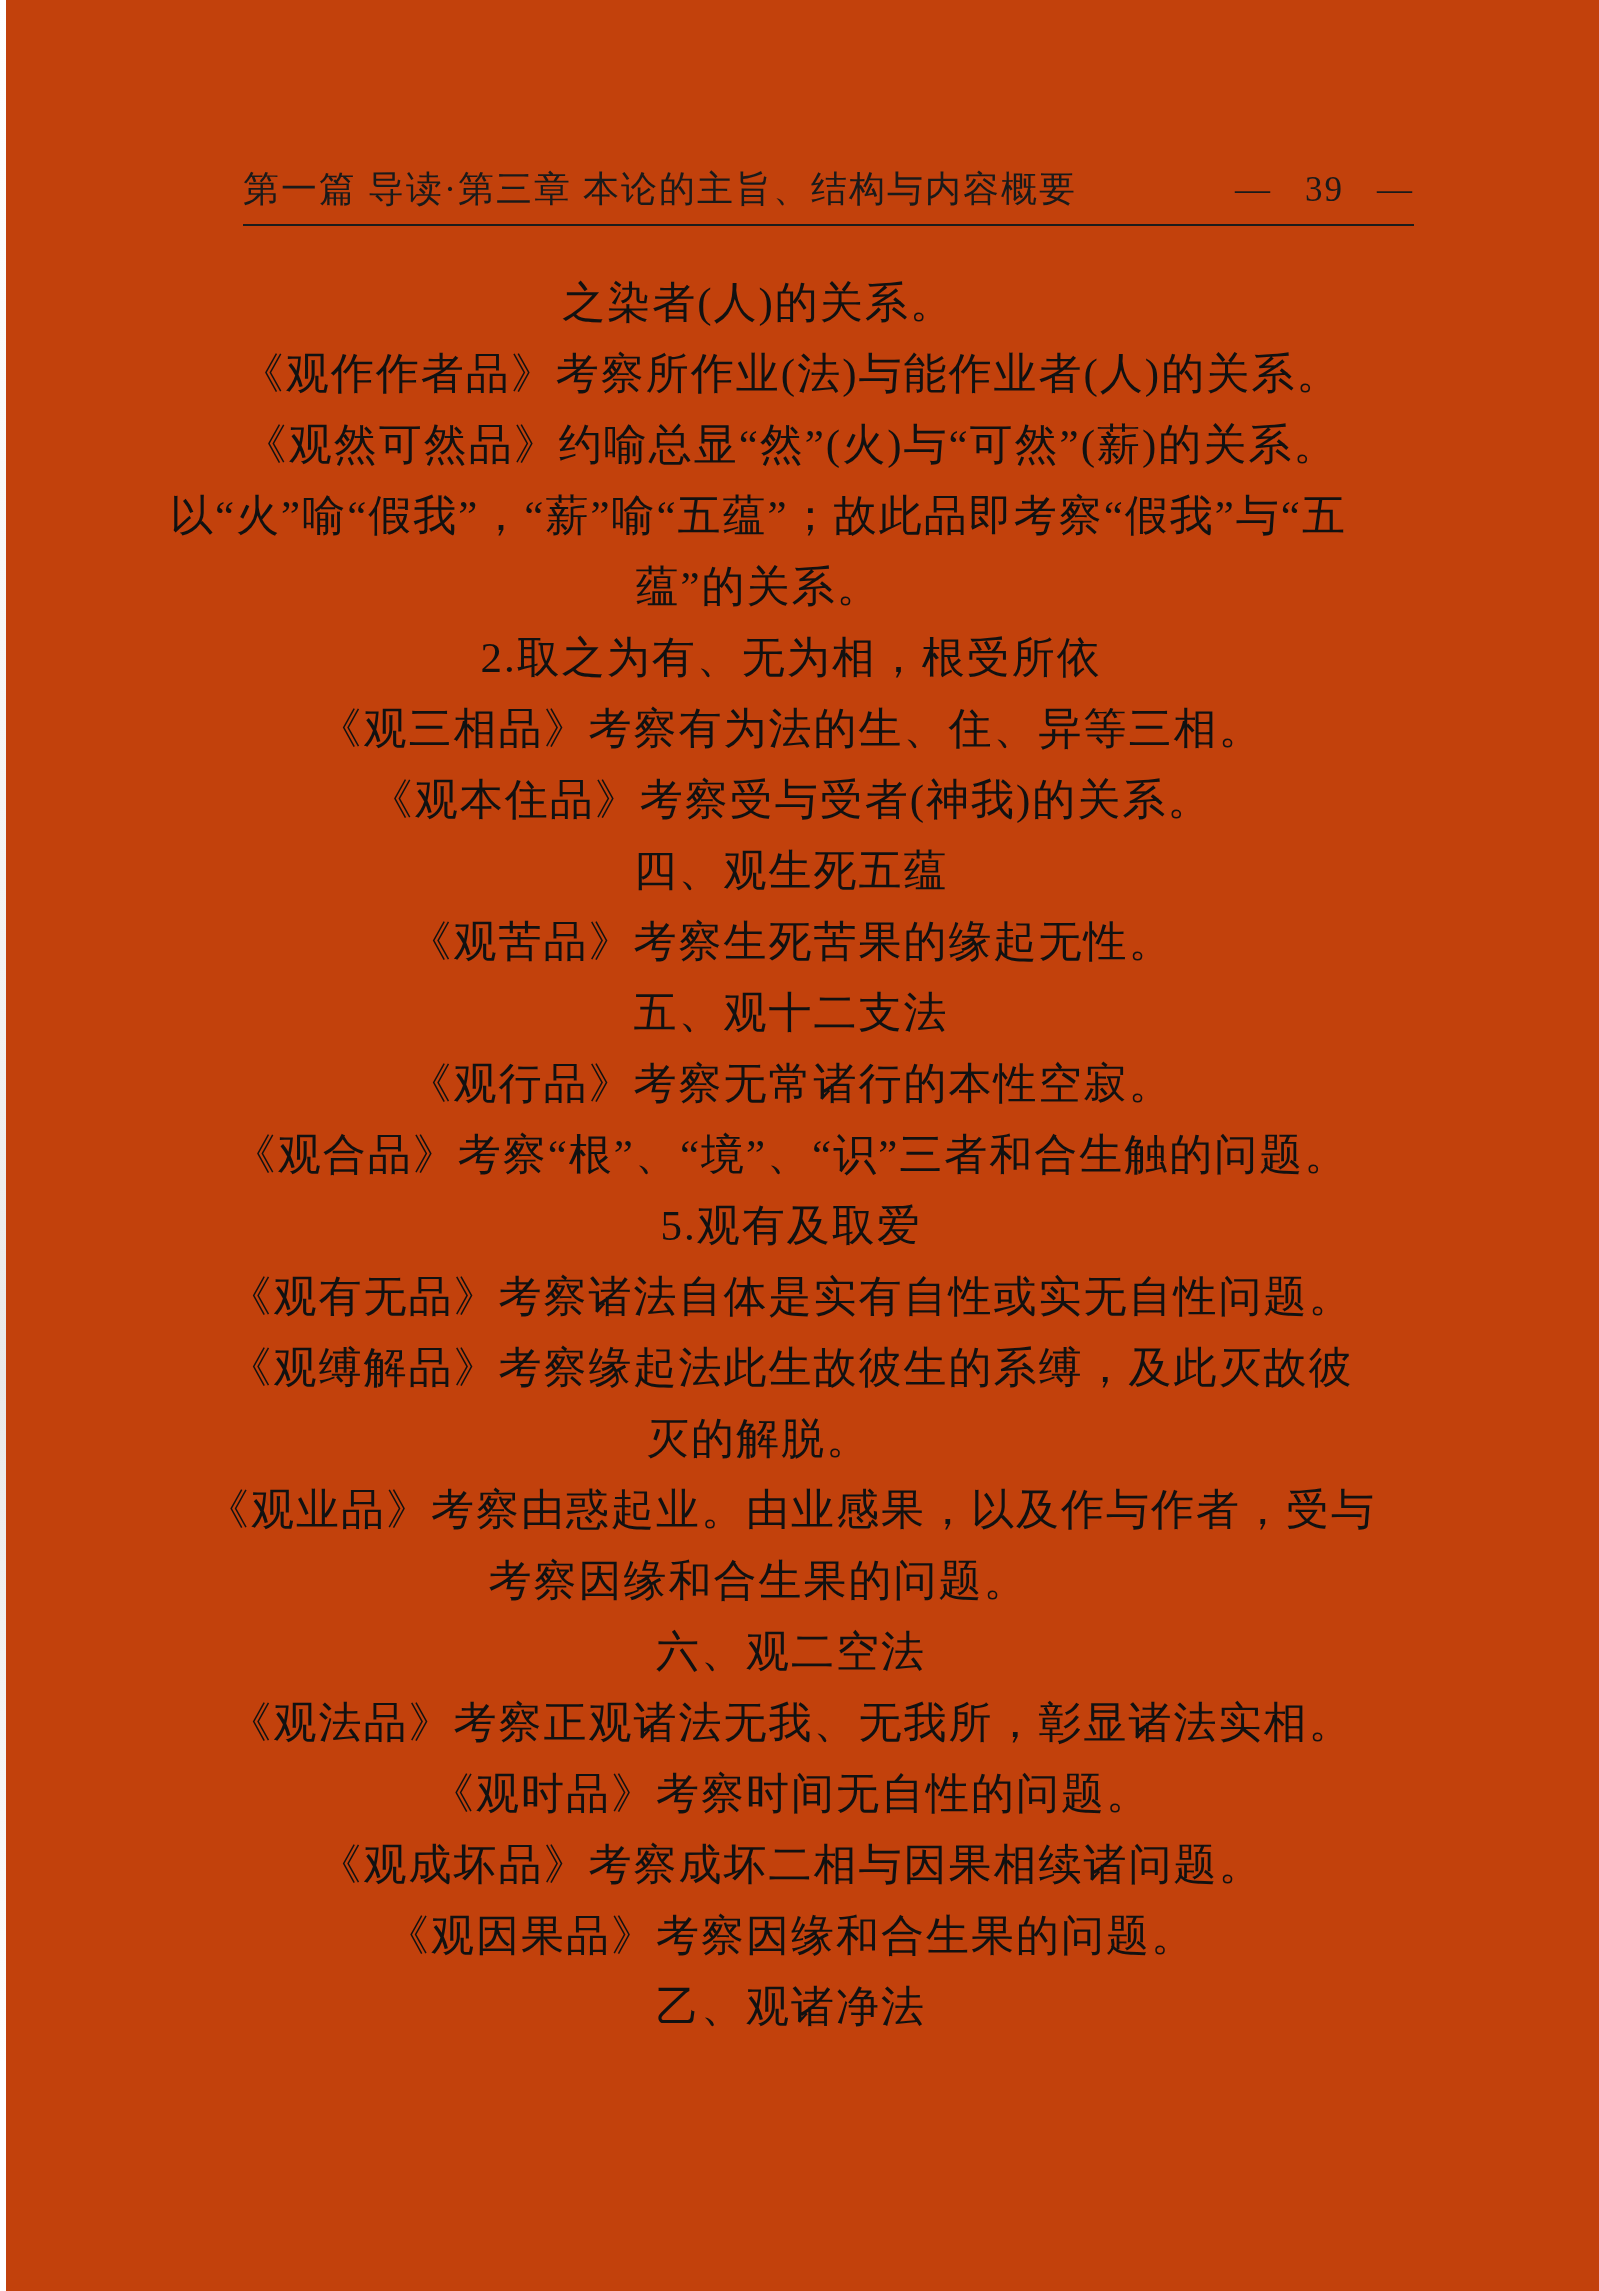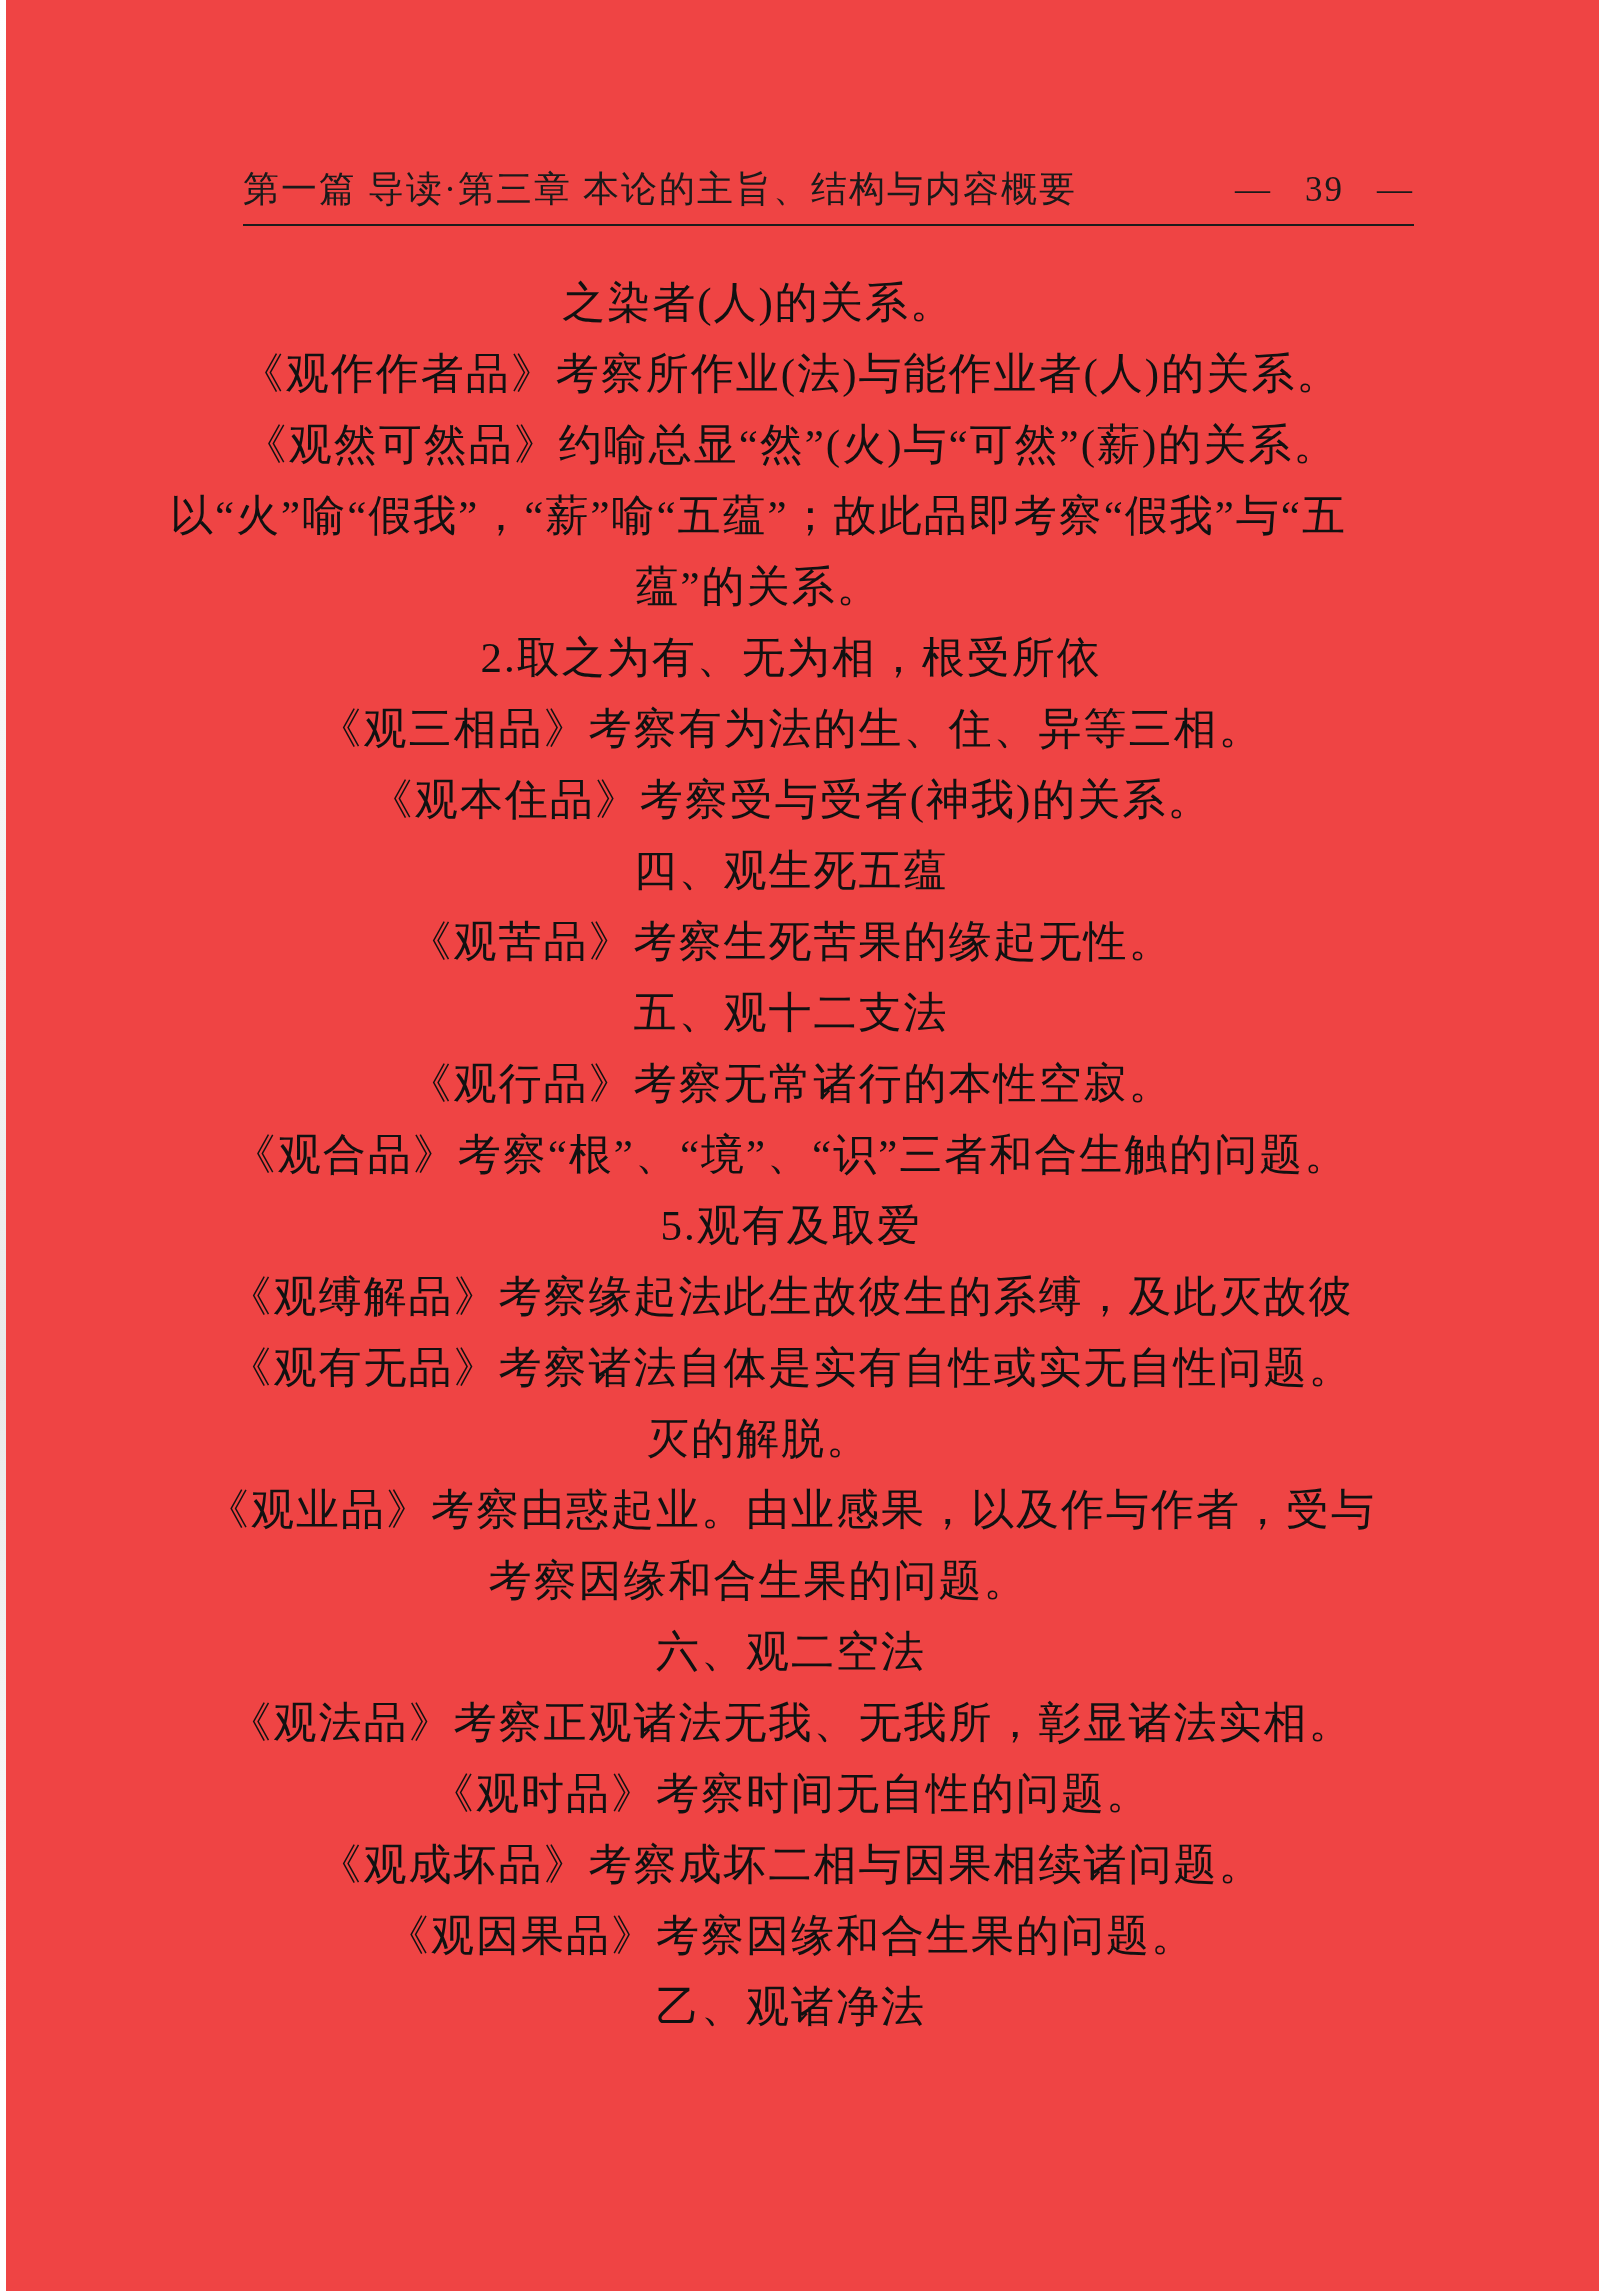--- a/index.html
+++ b/index.html
@@ -5,21 +5,21 @@
   html, body {
     margin: 0;
     padding: 0;
     background: #e8e8e8;
   }
   .page {
     position: relative;
     width: 1600px;
     height: 2292px;
     margin: 0 auto;
-    background: #ef4444;
+    background: #c2410c;
     color: #141414;
     overflow: hidden;
     font-family: "Liberation Serif", "DejaVu Serif", serif;
   }
   
   .scan-edge {
     position: absolute;
     left: 0; top: 0;
     width: 5.9px; height: 100%;
     background: linear-gradient(180deg, #ffffff 0%, #f2f2f2 45%, #e9e9e9 60%, #ffffff 90%);
@@ -83,22 +83,22 @@
       <div class="line">蕴”的关系。</div>
       <div class="line indent">2.取之为有、无为相，根受所依</div>
       <div class="line indent">《观三相品》考察有为法的生、住、异等三相。</div>
       <div class="line indent">《观本住品》考察受与受者(神我)的关系。</div>
       <div class="line indent">四、观生死五蕴</div>
       <div class="line indent">《观苦品》考察生死苦果的缘起无性。</div>
       <div class="line indent">五、观十二支法</div>
       <div class="line indent">《观行品》考察无常诸行的本性空寂。</div>
       <div class="line indent">《观合品》考察“根”、“境”、“识”三者和合生触的问题。</div>
       <div class="line indent">5.观有及取爱</div>
+      <div class="line indent">《观有无品》考察诸法自体是实有自性或实无自性问题。</div>
       <div class="line indent">《观缚解品》考察缘起法此生故彼生的系缚，及此灭故彼</div>
-      <div class="line indent">《观有无品》考察诸法自体是实有自性或实无自性问题。</div>
       <div class="line">灭的解脱。</div>
       <div class="line indent">《观业品》考察由惑起业。由业感果，以及作与作者，受与</div>
       <div class="line">考察因缘和合生果的问题。</div>
       <div class="line indent">六、观二空法</div>
       <div class="line indent">《观法品》考察正观诸法无我、无我所，彰显诸法实相。</div>
       <div class="line indent">《观时品》考察时间无自性的问题。</div>
       <div class="line indent">《观成坏品》考察成坏二相与因果相续诸问题。</div>
       <div class="line indent">《观因果品》考察因缘和合生果的问题。</div>
       <div class="line indent">乙、观诸净法</div>
     </div>

